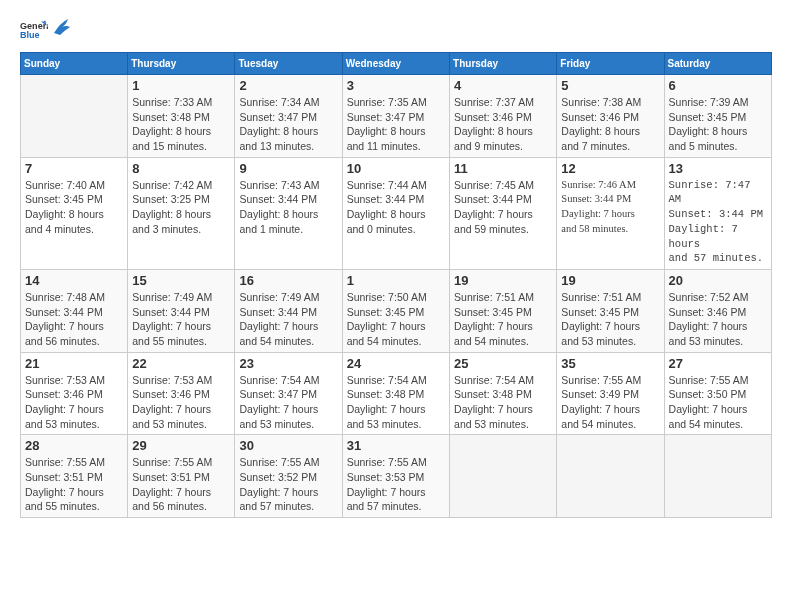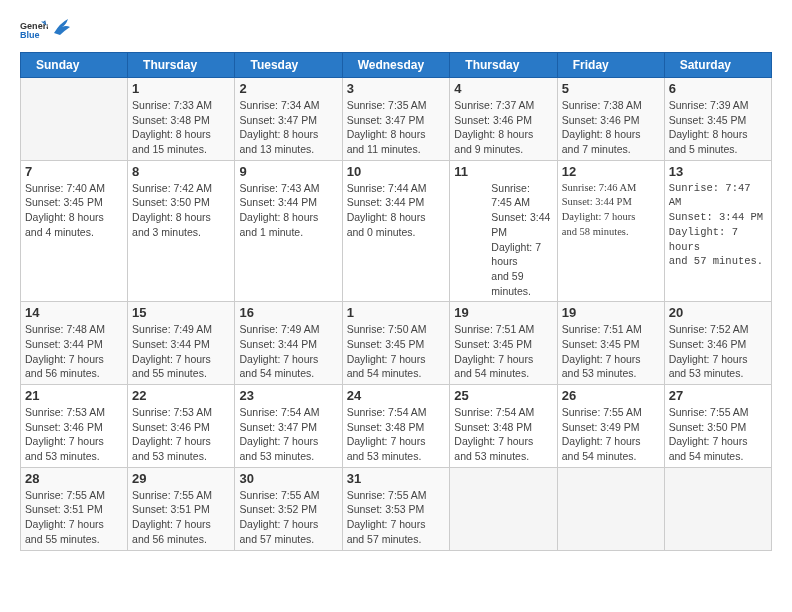--- a/index.html
+++ b/index.html
@@ -45,23 +45,23 @@
     }
     .calendar {
       width: 100%;
       border-collapse: collapse;
       font-size: 11px;
       margin-top: 8px;
     }
     .calendar thead th {
       background: #2979c7;
       color: #fff;
-      padding: 5px 15px;
+      padding: 5px 3px;
       text-align: left;
-      font-size: 12px;
+      font-size: 10px;
       font-weight: bold;
       border: 1px solid #1a5fa8;
       margin-left: 31px;
     }
     .calendar tbody td {
       border: 1px solid #ccc;
       vertical-align: top;
       padding: 3px 4px;
       width: 108px;
       min-height: 80px;
@@ -174,41 +174,41 @@
           <td>
             <span class="day-number">7</span>
             <div class="day-detail" style="white-space: pre-line;">Sunrise: 7:40 AM
 Sunset: 3:45 PM
 Daylight: 8 hours
 and 4 minutes.</div>
           </td>
           <td>
             <span class="day-number">8</span>
             <div class="day-detail" style="white-space: pre-line;">Sunrise: 7:42 AM
-Sunset: 3:50 PM
+Sunset: 3:25 PM
 Daylight: 8 hours
 and 3 minutes.</div>
           </td>
           <td>
             <span class="day-number">9</span>
             <div class="day-detail" style="white-space: pre-line;">Sunrise: 7:43 AM
 Sunset: 3:44 PM
 Daylight: 8 hours
 and 1 minute.</div>
           </td>
           <td>
             <span class="day-number">10</span>
             <div class="day-detail" style="white-space: pre-line;">Sunrise: 7:44 AM
 Sunset: 3:44 PM
 Daylight: 8 hours
 and 0 minutes.</div>
           </td>
           <td>
             <span class="day-number">11</span>
-            <div class="day-detail" style="white-space: pre-line; margin-left: 37px;">Sunrise: 7:45 AM
+            <div class="day-detail" style="white-space: pre-line;">Sunrise: 7:45 AM
 Sunset: 3:44 PM
 Daylight: 7 hours
 and 59 minutes.</div>
           </td>
           <td>
             <span class="day-number">12</span>
             <div class="day-detail" style="white-space: pre-line; font-family: Liberation Serif, serif;">Sunrise: 7:46 AM
 Sunset: 3:44 PM
 Daylight: 7 hours
 and 58 minutes.</div>
@@ -302,21 +302,21 @@
 and 53 minutes.</div>
           </td>
           <td>
             <span class="day-number">25</span>
             <div class="day-detail" style="white-space: pre-line;">Sunrise: 7:54 AM
 Sunset: 3:48 PM
 Daylight: 7 hours
 and 53 minutes.</div>
           </td>
           <td>
-            <span class="day-number">26</span>
+            <span class="day-number">35</span>
             <div class="day-detail" style="white-space: pre-line;">Sunrise: 7:55 AM
 Sunset: 3:49 PM
 Daylight: 7 hours
 and 54 minutes.</div>
           </td>
           <td>
             <span class="day-number">27</span>
             <div class="day-detail" style="white-space: pre-line;">Sunrise: 7:55 AM
 Sunset: 3:50 PM
 Daylight: 7 hours

